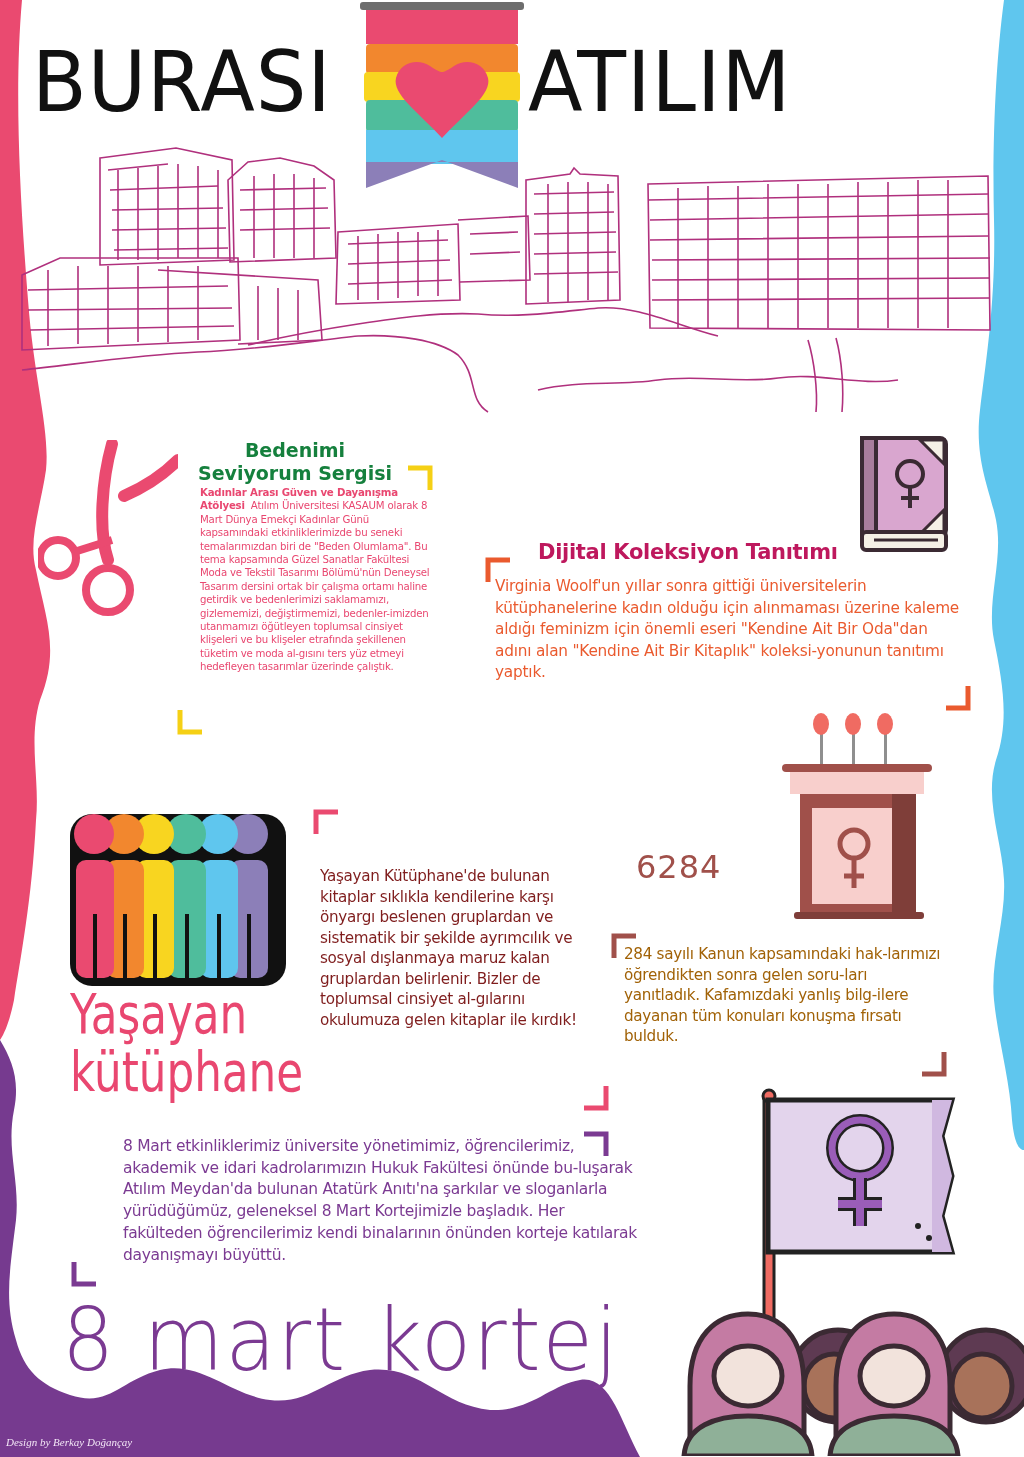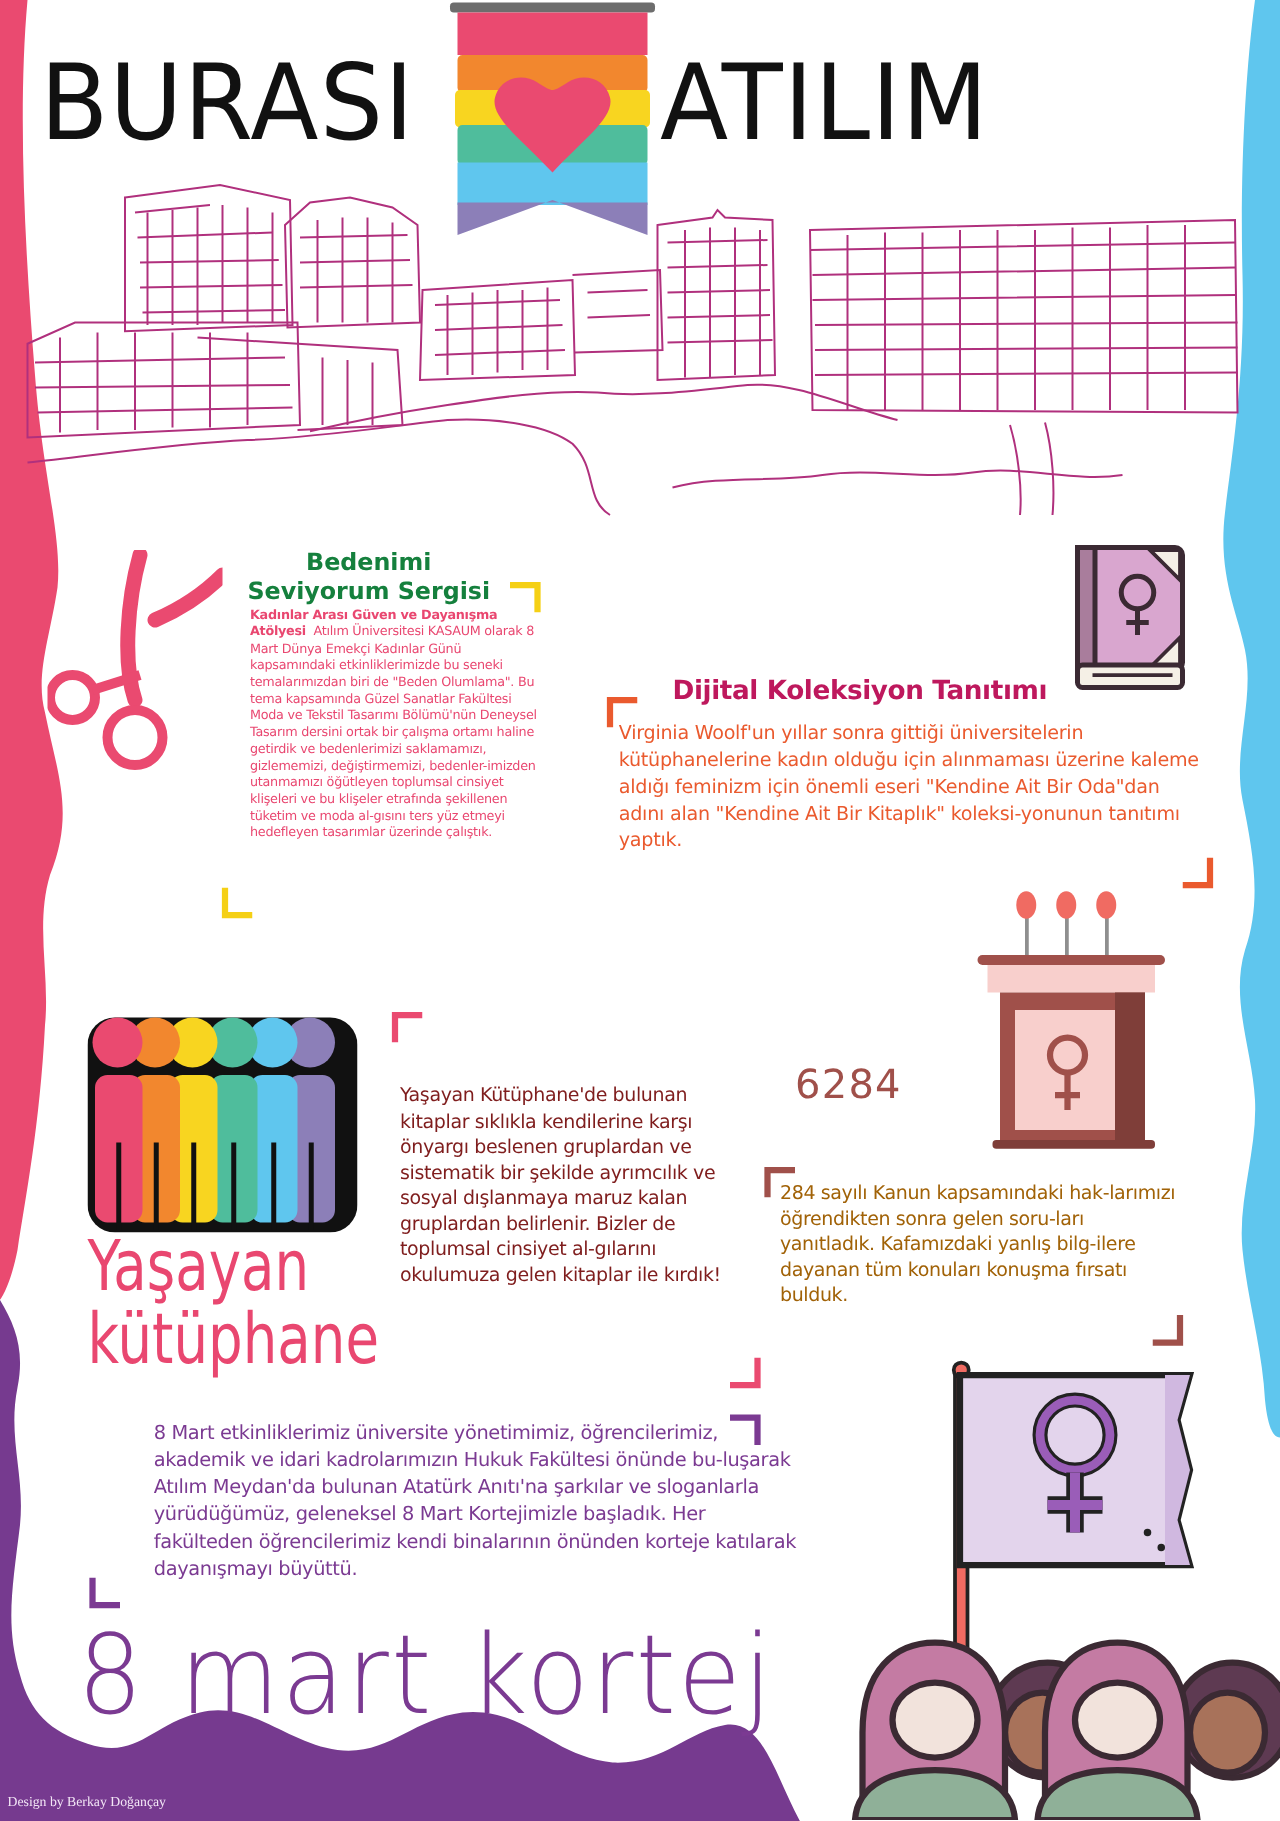--- a/index.html
+++ b/index.html
@@ -13,21 +13,21 @@
   .bedenimi-body { position:absolute; left:200px; top:486px; width:230px; font-size:10.2px; line-height:13.4px; color:#e94770; font-family:"DejaVu Sans", sans-serif; letter-spacing:-0.2px; }
   .bedenimi-body b { font-weight:bold;margin-top:12px; }
   .dijital-title { position:absolute; left:538px; top:540px; font-size:21px; font-weight:bold; color:#be185d; font-family:"DejaVu Sans", sans-serif; letter-spacing:-0.3px; }
   .dijital-body { position:absolute; left:495px; top:576px; width:466px; text-align:left; font-size:15.3px; line-height:21.6px; color:#ea5a2e; font-family:"DejaVu Sans", sans-serif; letter-spacing:-0.2px; }
   .yasayan-body { position:absolute; left:320px; top:850px; width:280px; font-size:15.2px; line-height:20.5px; color:#7f1d1d; font-family:"DejaVu Sans", sans-serif; letter-spacing:-0.3px;margin-top:16px; }
   .yasayan-title { position:absolute; left:70px; top:985px; font-family:"DejaVu Sans", sans-serif; font-size:56px; line-height:58px; color:#e94770; transform:scaleX(0.78); transform-origin:left top; letter-spacing:0px; }
   .num-6284 { position:absolute; left:636px; top:848px; font-family:"DejaVu Sans", sans-serif; font-size:32px; color:#a0504a; letter-spacing:1px; }
   .kanun-body { position:absolute; left:624px; top:944px; width:320px; font-size:15.2px; line-height:20.5px; color:#a16207; font-family:"DejaVu Sans", sans-serif; letter-spacing:-0.3px; }
   .kortej-body { position:absolute; left:93px; top:1136px; width:520px; font-size:15.5px; line-height:21.7px; color:#7b3a92; font-family:"DejaVu Sans", sans-serif; letter-spacing:-0.3px;margin-left:30px; }
   .kortej-title { position:absolute; left:62px; top:1296px; font-family:"DejaVu Sans", sans-serif; font-size:88px; line-height:1; color:#7b3a92; font-weight:300; letter-spacing:2px; transform:scaleX(0.93); transform-origin:left top; }
-  .credit { position:absolute; left:6px; top:1436px; font-family:"Liberation Serif", serif; font-size:11px; color:#f3e6f6; }
+  .credit { position:absolute; left:6px; top:1436px; font-family:"Liberation Serif", serif; font-size:11px; color:#f3e6f6;font-style:italic; }
 </style>
 </head>
 <body>
 
 <svg class="bg-shapes" viewBox="0 0 1024 1457">
 
   <path d="M0,0 L22,0 C14,90 20,200 28,300 C34,380 50,430 46,470 C40,510 28,540 36,570 C46,620 60,650 40,700 C28,740 40,780 36,820 C32,900 20,960 14,1000 C8,1030 0,1040 0,1040 Z" fill="#ea4a70"></path>
 
   <path d="M1024,0 L1004,0 C996,60 992,140 994,220 C996,300 986,360 980,410 C974,460 990,490 996,520 C1004,560 986,600 994,640 C1002,680 1010,720 996,760 C984,800 1002,840 1004,880 C1006,920 990,960 994,1000 C998,1040 1010,1080 1012,1120 C1014,1140 1018,1150 1024,1150 Z" fill="#5fc6ee"></path>
 

